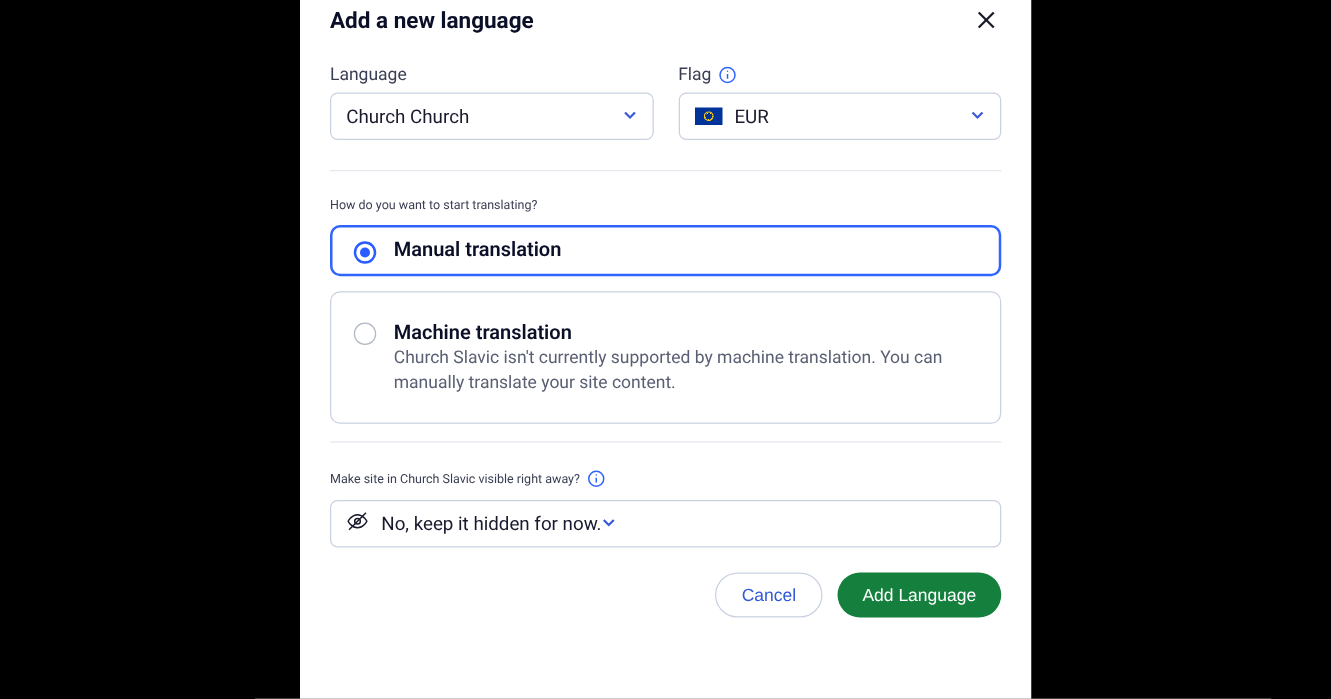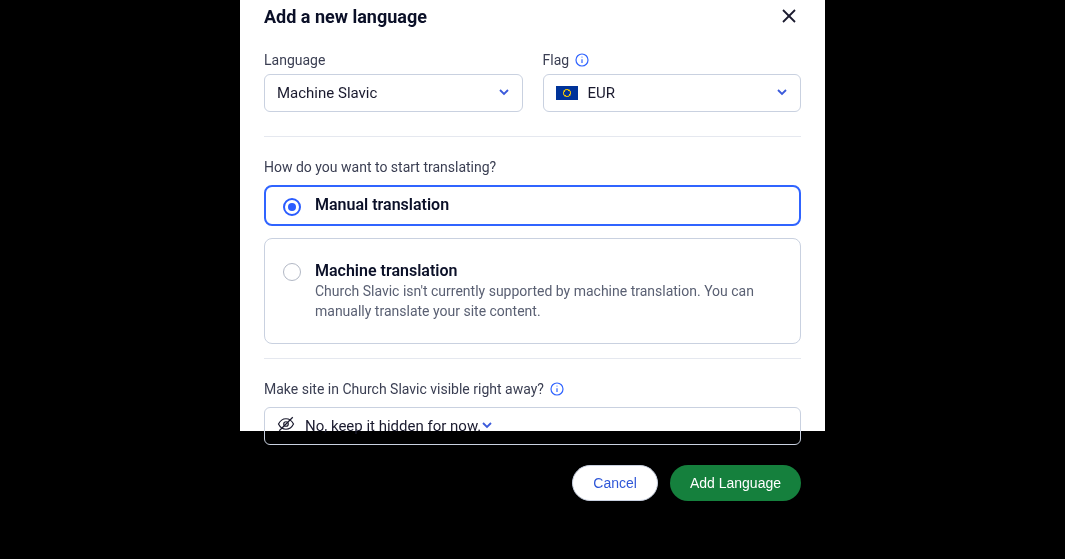--- a/index.html
+++ b/index.html
@@ -12,21 +12,21 @@
       background: #000;
       width: 1065px;
       height: 559px;
       overflow: hidden;
       display: flex;
       justify-content: center;
     }
     .modal {
       background: #fff;
       width: 585px;
-      height: 431px;
+      height: 559px;
       padding: 0 24px;
       position: relative;
       color: #1a1a2e;
     }
     .modal-header {
       display: flex;
       justify-content: space-between;
       align-items: center;
       padding-top: 4px;
       padding-bottom: 12px;
@@ -111,21 +111,21 @@
     }
     .chevron-down {
       color: #3b5adb;
     }
     .divider {
       border: none;
       border-top: 1px solid #e5e8ef;
       margin: 0;
     }
     .section-label {
-      font-size: 14px;
+      font-size: 10px;
       color: #3a3e52;
       margin-top: 22px;
       margin-bottom: 10px;
       display: flex;
       align-items: center;
       gap: 6px;
     }
     .radio-card {
       border: 1px solid #c9d1e0;
       border-radius: 8px;
@@ -236,21 +236,21 @@
         <line x1="2" y1="2" x2="14" y2="14"></line>
         <line x1="14" y1="2" x2="2" y2="14"></line>
       </svg>
     </div>
   </div>
 
   <div class="form-row">
     <div class="form-col">
       <label class="field-label">Language</label>
       <div class="select">
-        <span>Machine Slavic</span>
+        <span>Church Church</span>
         <span class="chevron-down">
           <svg width="12" height="12" viewBox="0 0 12 12" fill="none" stroke="currentColor" stroke-width="1.8">
             <polyline points="2,4 6,8 10,4"></polyline>
           </svg>
         </span>
       </div>
     </div>
     <div class="form-col">
       <label class="field-label">
         <span>Flag</span>

